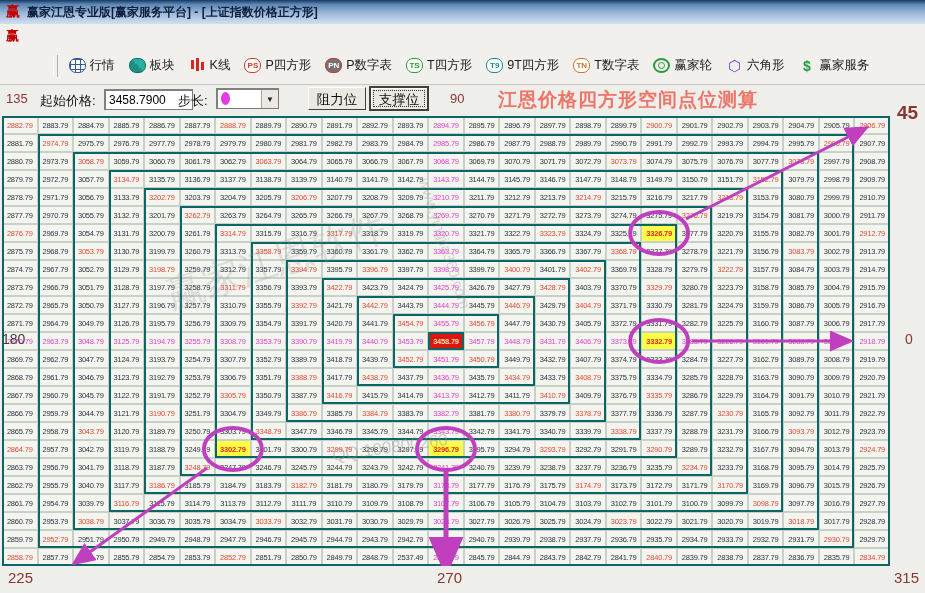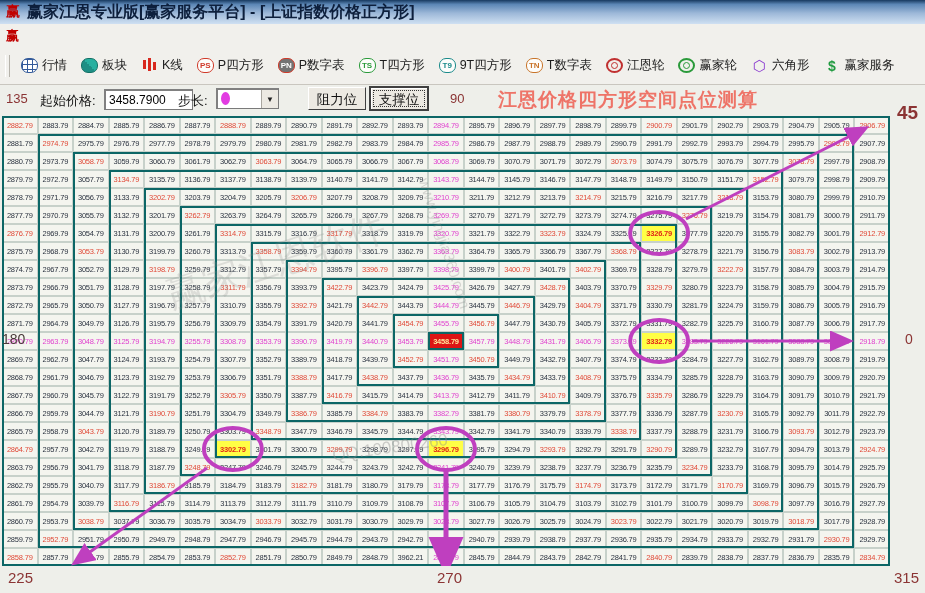--- a/index.html
+++ b/index.html
@@ -5,29 +5,29 @@
   html,body{margin:0;padding:0;}
   body{width:925px;height:593px;position:relative;overflow:hidden;
        font-family:"Liberation Sans","DejaVu Sans",sans-serif;background:#eeefea;}
 
   
   .titlebar{position:absolute;left:0;top:0;width:925px;height:24px;
     background:linear-gradient(180deg,#17395f 0%,#5b86b5 18%,#9db8d8 55%,#cfe0f2 100%);
     display:flex;align-items:center;padding-left:6px;box-sizing:border-box;}
   .brand{color:#c00000;font-weight:bold;font-size:14px;margin-right:7px;
     font-family:"Liberation Serif","DejaVu Serif",serif;}
-  .title-text{font-size:16px;color:#0d1f3c;font-weight:bold;text-align:center;}
+  .title-text{font-size:12px;color:#0d1f3c;font-weight:bold;text-align:center;}
 
   .menubar{position:absolute;left:0;top:24px;width:925px;height:23px;background:#f1f0ec;
     border-bottom:1px solid #d6d3cc;display:flex;align-items:center;}
   .menubar .brand{font-size:13px;margin:0 4px 0 6px;}
   .menu-item{font-size:12.5px;color:#1c1c1c;padding:2px 9px;cursor:default;}
 
   .toolbar{position:absolute;left:0;top:47px;width:925px;height:38px;background:#f1f0ec;
-    border-bottom:1px solid #c9c6bf;display:flex;align-items:center;padding-left:4px;box-sizing:border-box;}
+    border-bottom:1px solid #c9c6bf;display:flex;align-items:center;padding-left:4px;box-sizing:border-box;justify-content:center;}
   .grip{width:3px;height:22px;border-left:1px solid #fff;border-right:1px solid #b5b2aa;margin:0 5px 0 1px;}
   .tb-item{display:flex;align-items:center;font-size:12.5px;color:#1c1c1c;padding:3px 6px;margin-right:2px;}
   .tb-ico{width:17px;height:15px;margin-right:4px;display:flex;align-items:center;justify-content:center;
     font-size:8px;font-weight:bold;box-sizing:border-box;border-radius:7px;}
   .ico-table{background:#fff;border:1px solid #335a9a;
     background-image:linear-gradient(#335a9a 1px,transparent 1px),linear-gradient(90deg,#335a9a 1px,transparent 1px);
     background-size:5px 5px;}
   .ico-blocks{background:linear-gradient(45deg,#1f8f85 50%,#28b0a0 50%);border:1px solid #127065;}
   .ico-kline{position:relative;background:transparent;}
   .ico-kline i{position:absolute;width:3px;background:#d8281e;}
@@ -119,26 +119,20 @@
         <span class="tb-ico ico-box" style="color: rgb(42, 154, 58);">TS</span>
         <span>T四方形</span>
       </span>
       <span class="tb-item">
         <span class="tb-ico ico-box" style="color: rgb(26, 138, 138);">T9</span>
         <span>9T四方形</span>
       </span>
       <span class="tb-item">
         <span class="tb-ico ico-box" style="color: rgb(200, 116, 42);">TN</span>
         <span>T数字表</span>
-      </span>
-      <span class="tb-item">
-        <span class="tb-ico ico-wheel" style="color: rgb(192, 48, 48);">
-          <i></i>
-        </span>
-        <span>江恩轮</span>
       </span>
       <span class="tb-item">
         <span class="tb-ico ico-wheel" style="color: rgb(42, 154, 58);">
           <i></i>
         </span>
         <span>赢家轮</span>
       </span>
       <span class="tb-item">
         <span class="tb-ico ico-hex" style="color: rgb(138, 58, 208);">⬡</span>
         <span>六角形</span>
@@ -778,21 +772,21 @@
       <div class="c">2857.79</div>
       <div class="c">2856.79</div>
       <div class="c">2855.79</div>
       <div class="c">2854.79</div>
       <div class="c">2853.79</div>
       <div class="c red">2852.79</div>
       <div class="c">2851.79</div>
       <div class="c">2850.79</div>
       <div class="c">2849.79</div>
       <div class="c">2848.79</div>
-      <div class="c">3962.21</div>
+      <div class="c">2537.49</div>
       <div class="c mag">2846.79</div>
       <div class="c">2845.79</div>
       <div class="c">2844.79</div>
       <div class="c">2843.79</div>
       <div class="c">2842.79</div>
       <div class="c">2841.79</div>
       <div class="c red">2840.79</div>
       <div class="c">2839.79</div>
       <div class="c">2838.79</div>
       <div class="c">2837.79</div>

